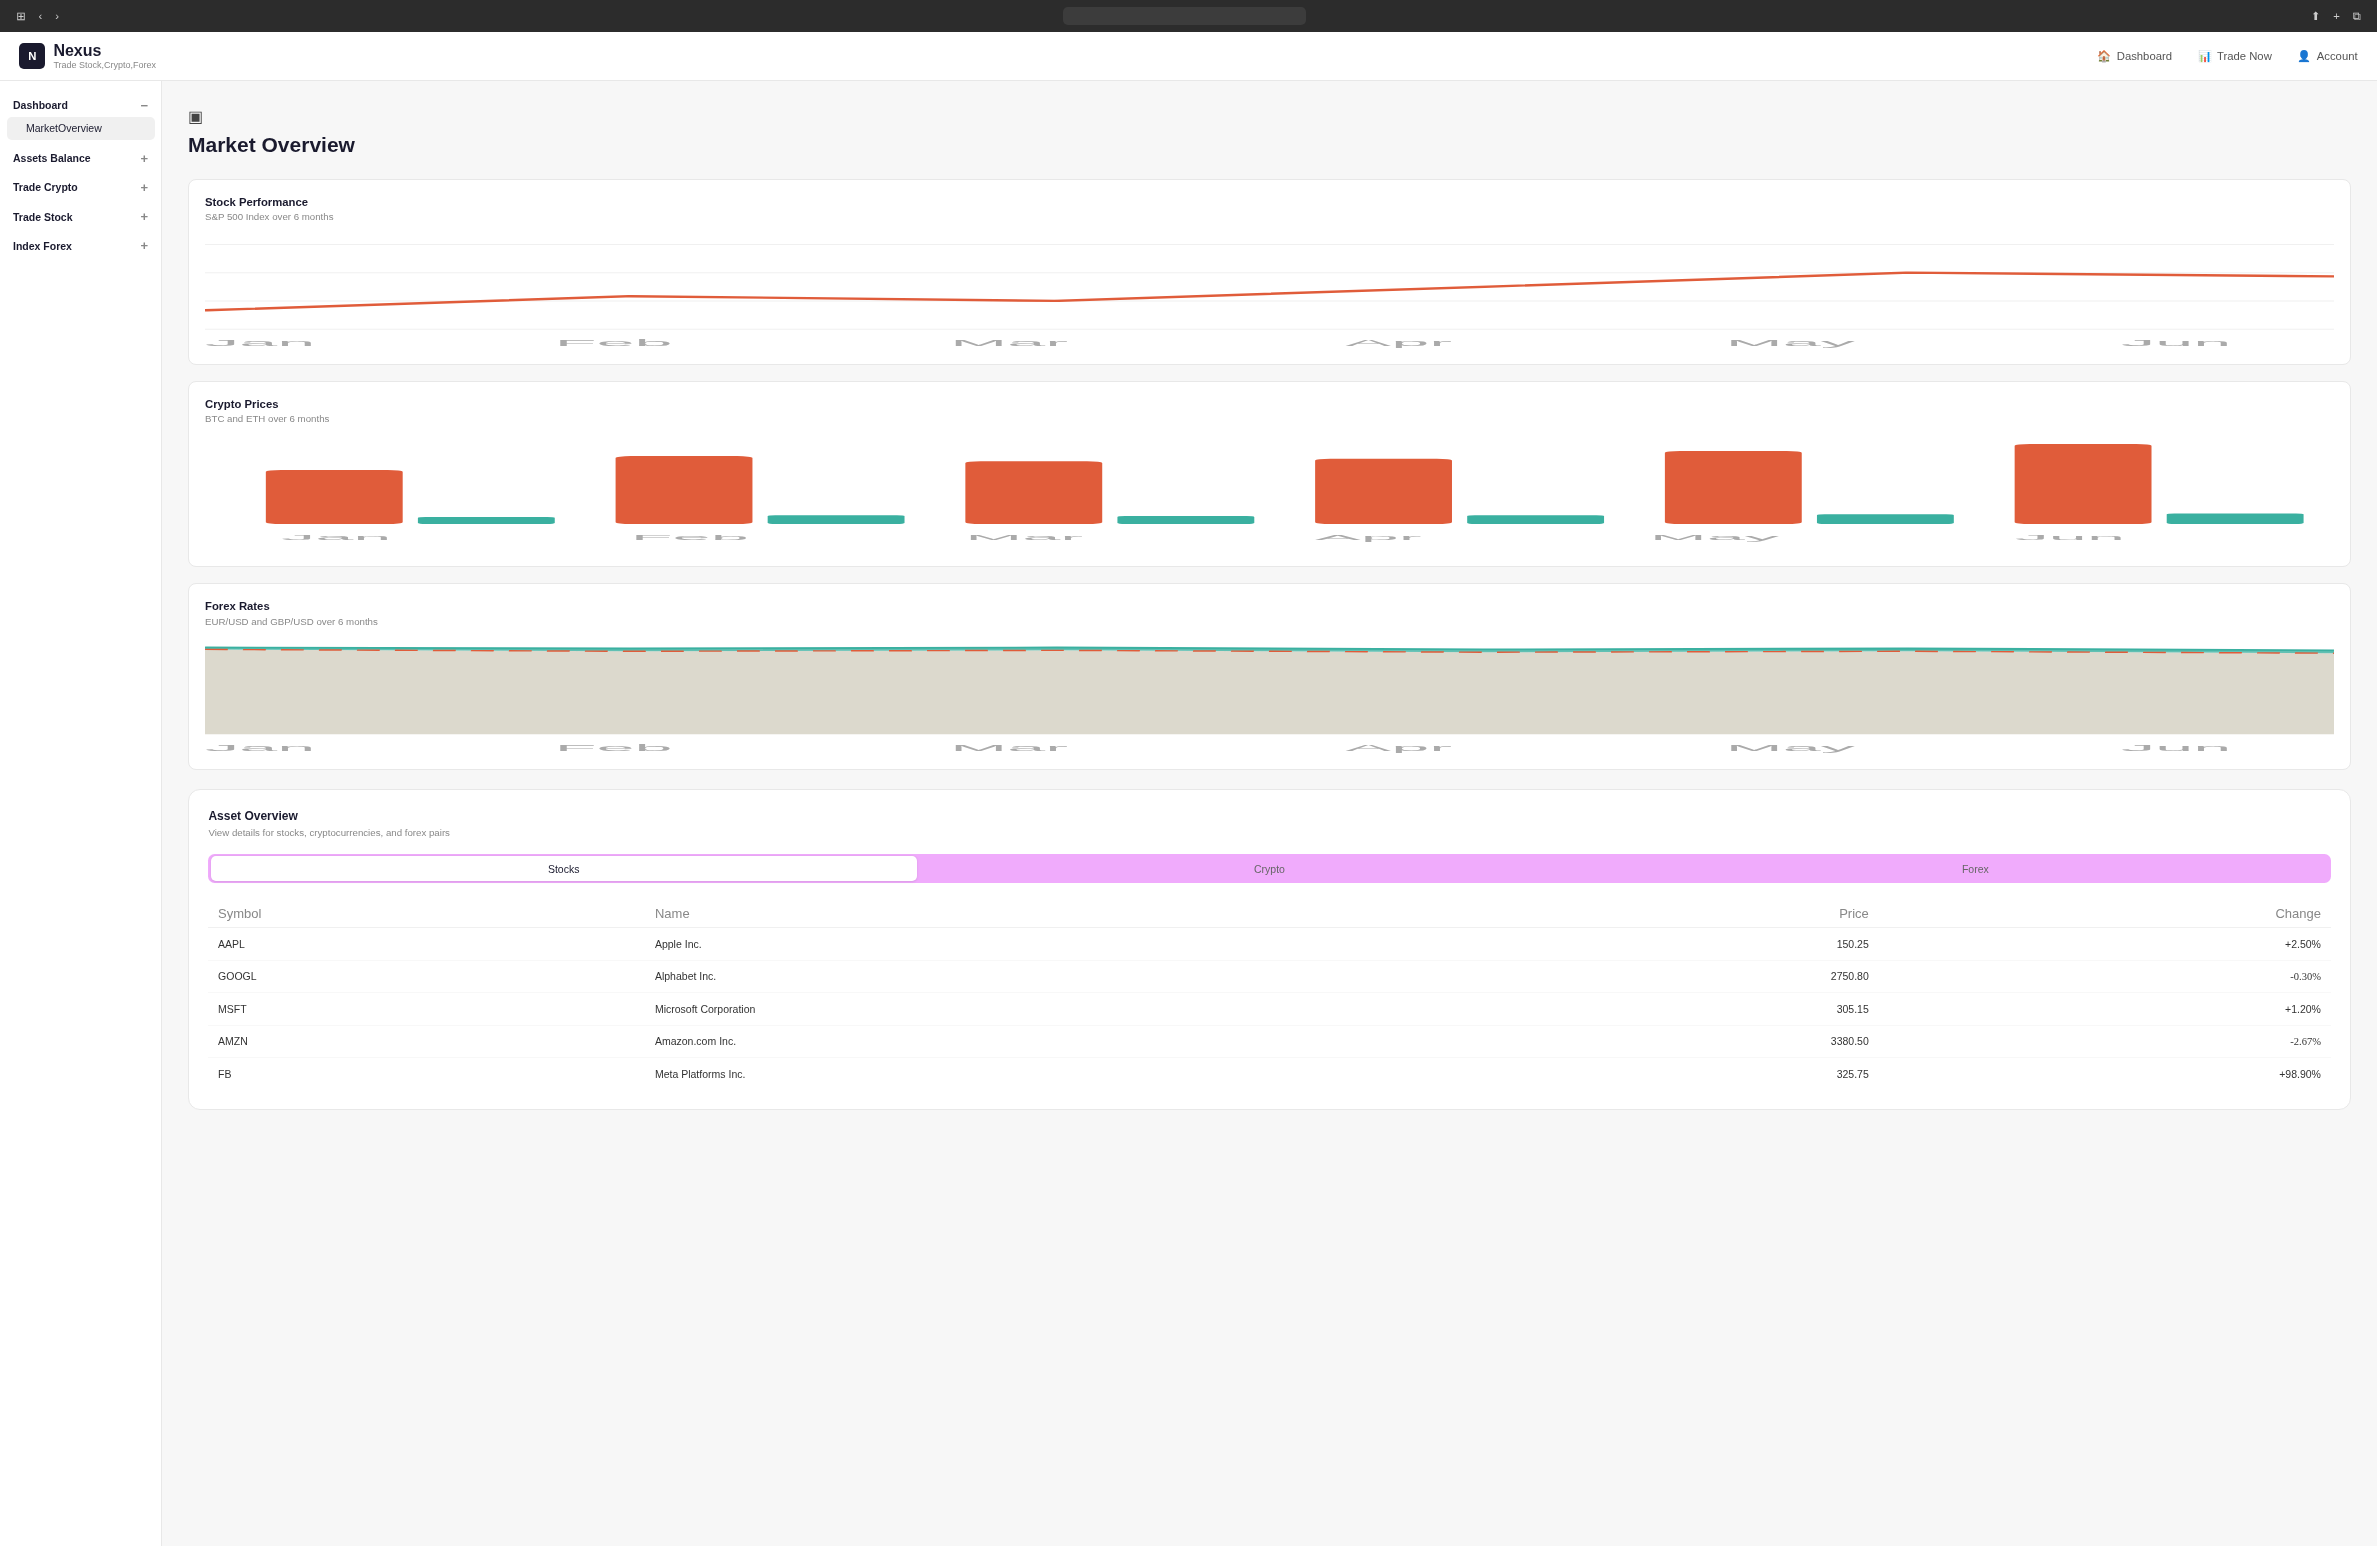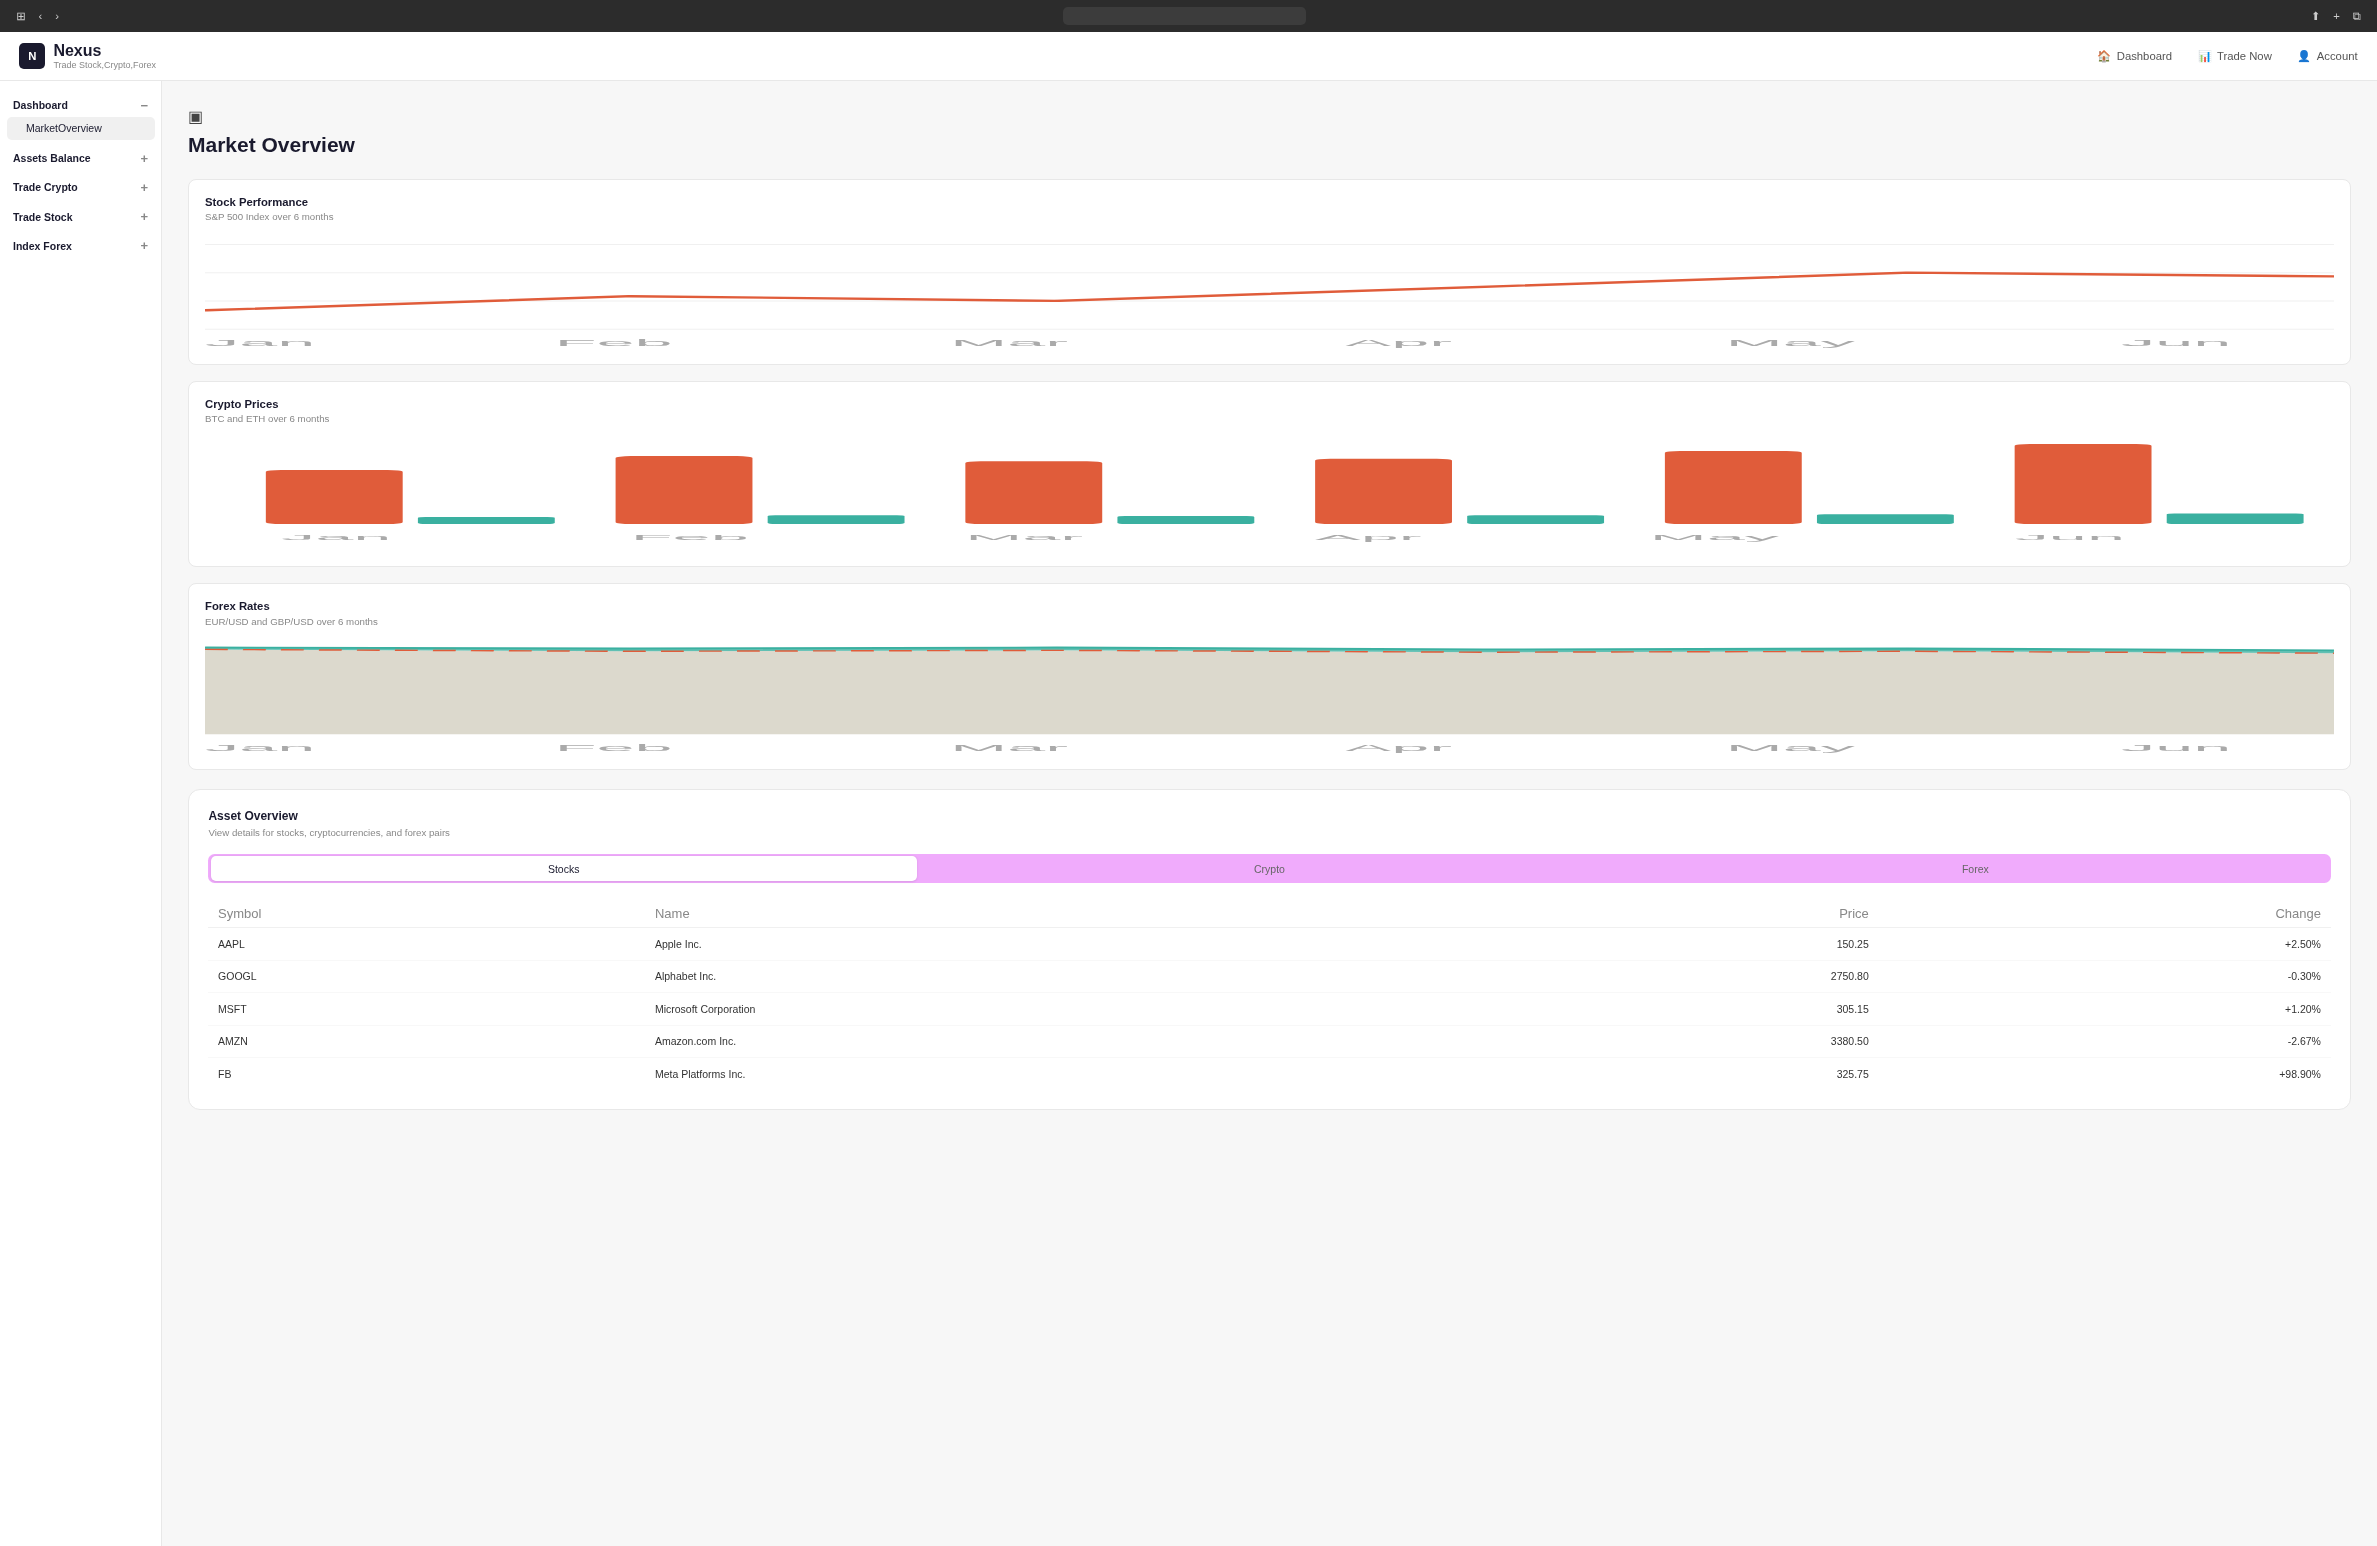--- a/index.html
+++ b/index.html
@@ -63,21 +63,21 @@
     .tab.active { background: white; color: #1a1a2e; font-weight: 500; box-shadow: 0 0.8px 2.4px rgba(0,0,0,0.1); }
 
     
     .data-table { width: 100%; border-collapse: collapse; }
     .data-table th { text-align: left; font-size: 13px; font-weight: 400; color: #888; padding: 6.5px 9.7px; border-bottom: 0.8px solid #f0f0f0; }
     .data-table th.right { text-align: right; }
     .data-table td { padding: 9.7px 9.7px; font-size: 10.5px; color: #333; border-bottom: 0.8px solid #f8f8f8; }
     .data-table td.right { text-align: right; }
     .data-table tr:last-child td { border-bottom: none; }
     .change-positive { color: #22a06b; font-weight: 500; }
-    .change-negative { color: #e05c3a; font-weight: 500; }
+    .change-negative { color: #e05c3a; font-weight: 500; font-family: Liberation Serif, serif; }
   </style>
 </head>
 <body>
 
 <div class="browser-chrome">
   <div class="browser-controls">
     <button class="browser-btn">⊞</button>
     <button class="browser-btn">‹</button>
     <button class="browser-btn">›</button>
   </div>

